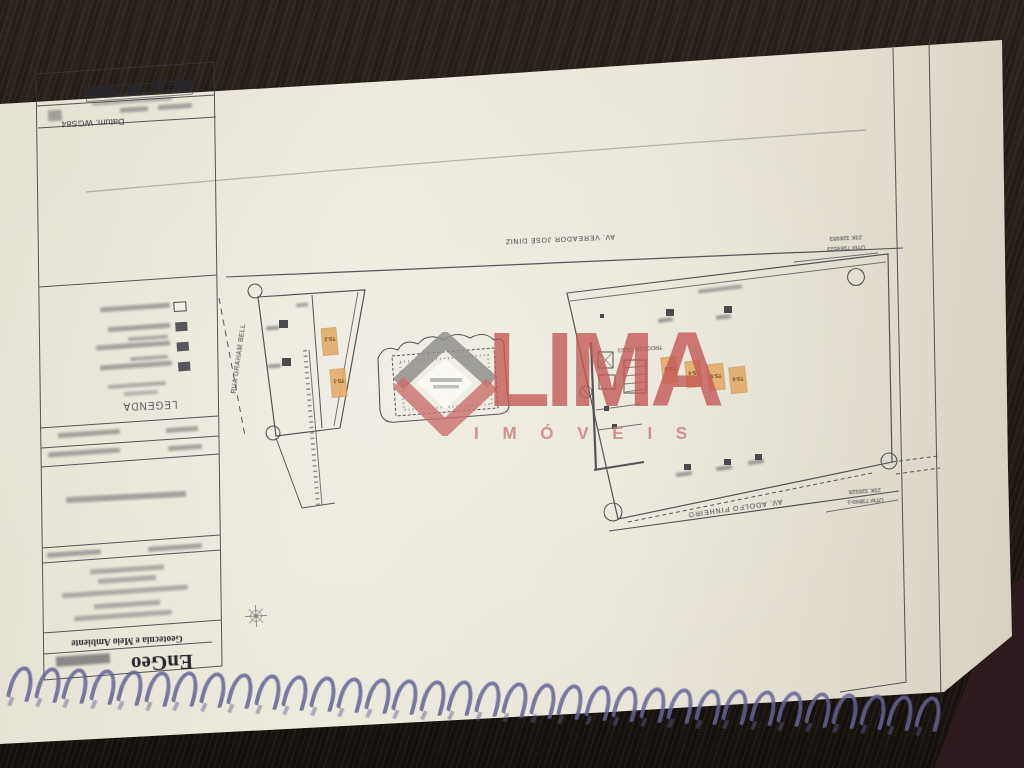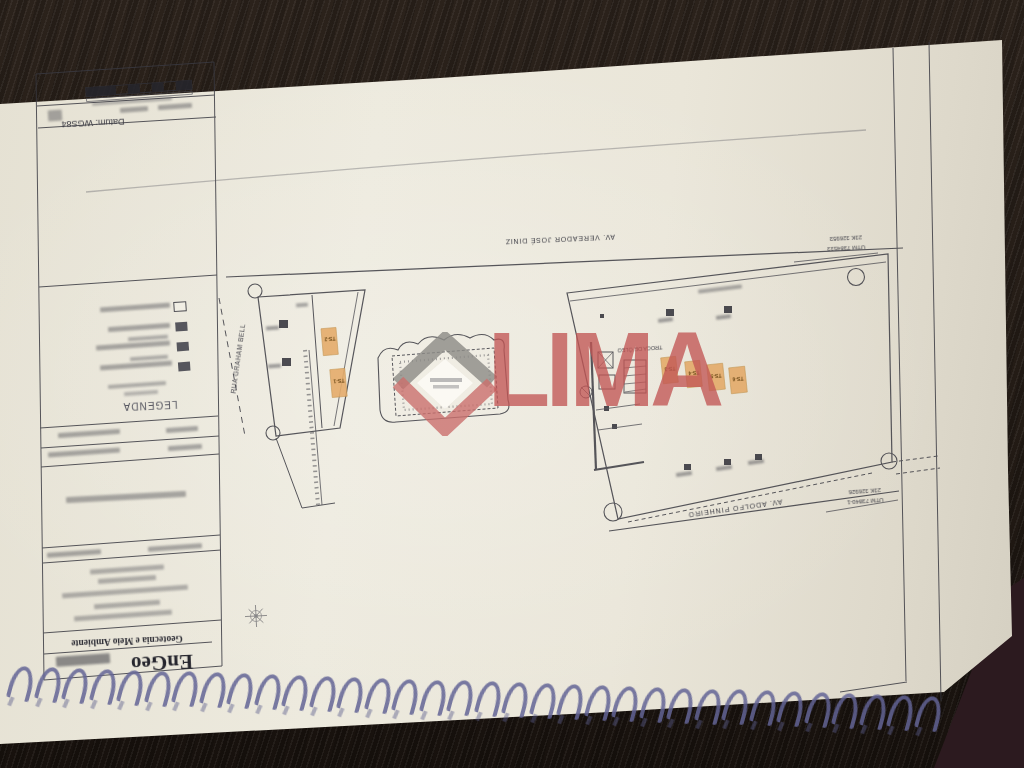--- a/index.html
+++ b/index.html
@@ -209,20 +209,21 @@
   <div class="lbl serif" style="left:112px;top:650px;width:100px;font-size:21px;font-weight:bold;color:#25252d;transform:rotate(177.5deg);">EnGeo</div>
 
   <svg style="position:absolute;left:386px;top:332px;" width="120" height="104" viewBox="0 0 120 104">
     <path d="M12,52 L59,8 L106,50" stroke="#8e8c88" stroke-width="15" fill="none" opacity=".82"></path>
     <path d="M12,50 L59,96 L106,52" stroke="#cb6f6d" stroke-width="15" fill="none" opacity=".8"></path>
     <path d="M59,27 L87,51 L59,77 L31,51 Z" fill="rgba(252,250,244,.92)"></path>
     <rect x="44" y="46" width="32" height="4" fill="rgba(90,90,98,.4)"></rect>
     <rect x="47" y="53" width="26" height="3.5" fill="rgba(90,90,98,.35)"></rect>
   </svg>
   <div class="wm-brand">LIMA</div>
+  <div class="wm-sub">I M Ó V E I S</div>
 
   <div class="smudge" style="left: 48px; top: 110px; width: 14px; height: 11px; background: rgba(60, 60, 68, 0.4); transform: rotate(-4deg);"></div>
     <div class="smudge" style="left: 120px; top: 107px; width: 28px; height: 5px; background: rgba(60, 60, 68, 0.4); transform: rotate(-4deg);"></div>
     <div class="smudge" style="left: 158px; top: 104px; width: 34px; height: 5px; background: rgba(60, 60, 68, 0.4); transform: rotate(-4deg);"></div>
     <div class="smudge" style="left: 92px; top: 100px; width: 80px; height: 3px; background: rgba(60, 60, 68, 0.35); transform: rotate(-4deg);"></div>
     <div class="smudge" style="left: 100px; top: 305px; width: 70px; height: 4.5px; background: rgba(60, 60, 68, 0.4); transform: rotate(-4deg);"></div>
     <div class="smudge" style="left: 108px; top: 325px; width: 62px; height: 4.5px; background: rgba(60, 60, 68, 0.4); transform: rotate(-4deg);"></div>
     <div class="smudge" style="left: 128px; top: 336px; width: 40px; height: 4px; background: rgba(60, 60, 68, 0.35); transform: rotate(-4deg);"></div>
     <div class="smudge" style="left: 96px; top: 343px; width: 74px; height: 4.5px; background: rgba(60, 60, 68, 0.4); transform: rotate(-4deg);"></div>
     <div class="smudge" style="left: 130px; top: 356px; width: 38px; height: 4px; background: rgba(60, 60, 68, 0.35); transform: rotate(-4deg);"></div>

